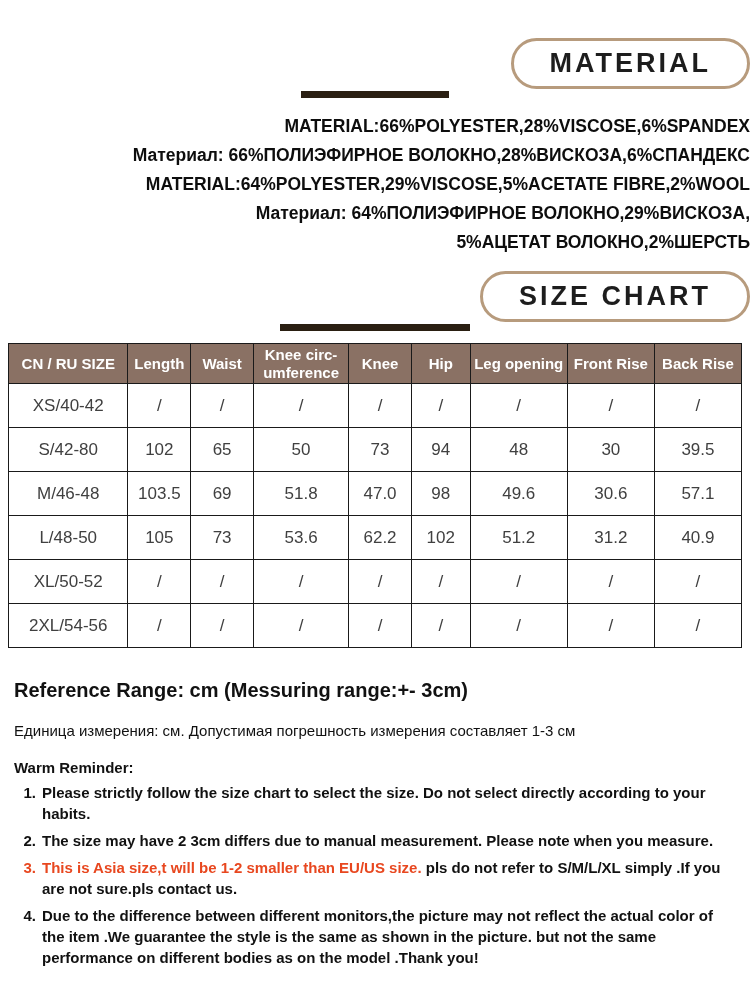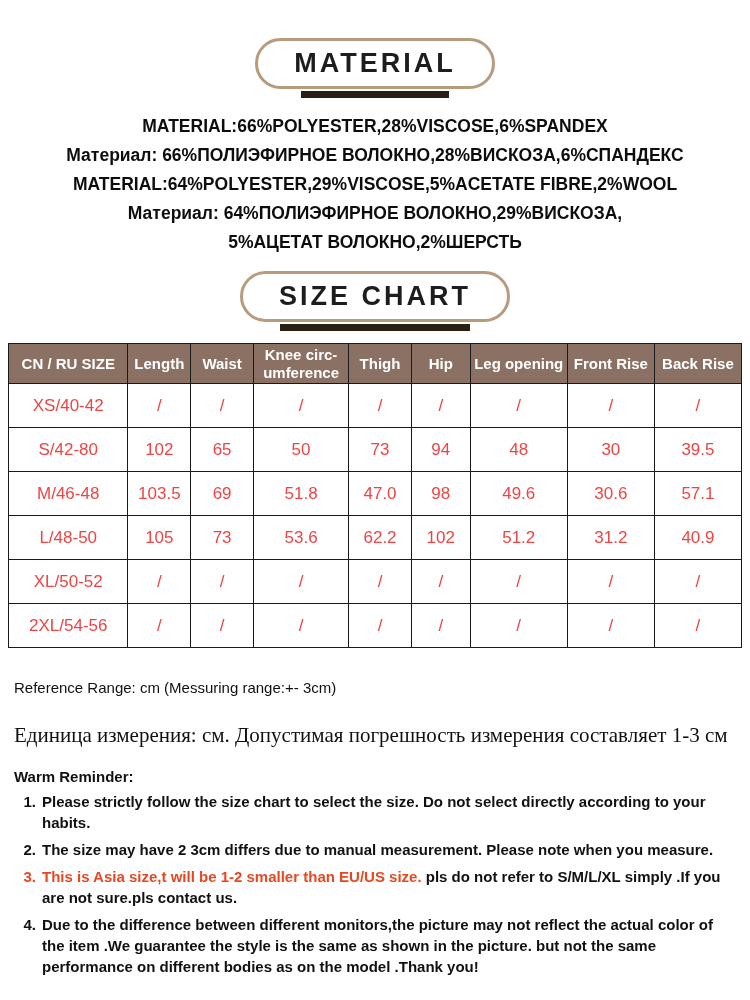--- a/index.html
+++ b/index.html
@@ -8,44 +8,44 @@
     --table-header-bg:#8a7164;
     --highlight-red:#e8471f;
     --text:#111111;
   }
   *{box-sizing:border-box;}
   html,body{margin:0;padding:0;}
   body{
     width:750px;height:1000px;overflow:hidden;background:#fff;
     font-family:"Liberation Sans","DejaVu Sans",sans-serif;color:var(--text);
   }
-  .title-wrap{text-align:center;}
+  .title-wrap{text-align:right;}
   .title-wrap.material{margin-top:38px;}
   .title-wrap.sizechart{margin-top:14px;}
   .title-box{
     display:inline-block;border:3px solid var(--title-border);border-radius:26px;
     padding:7px 36px;font-size:27px;font-weight:700;letter-spacing:3px;color:#1d1d1d;
   }
   .title-bar{height:7px;background:var(--underline-bar);margin:2px auto 0;}
   .material .title-bar{width:148px;}
   .sizechart .title-bar{width:190px;}
 
   .material-lines{margin-top:14px;text-align:center;font-weight:700;font-size:17.5px;line-height:29px;color:#0d0d0d;}
-  .material-lines p{margin:0;}
+  .material-lines p{margin:0;text-align:right;}
 
   .table-wrap{padding:12px 8px 15px 8px;}
   table{border-collapse:collapse;width:100%;table-layout:fixed;}
   th,td{border:1.5px solid #1a1a1a;text-align:center;vertical-align:middle;padding:2px 1px;overflow:hidden;}
   tr.en th{background:var(--table-header-bg);color:#fff;font-size:15px;font-weight:700;height:40px;line-height:1.15;}
   tr.ru th{background:#fff;color:#000;font-weight:400;font-size:15.5px;height:48px;line-height:1.2;}
-  tbody td{font-size:17px;font-weight:500;height:44px;color:#ef4444;}
+  tbody td{font-size:17px;font-weight:500;height:44px;color:#404040;}
 
   .footer{padding:16px 14px 0 14px;font-size:15px;}
-  .ref-en{font-weight:400;font-size:15px;}
-  .ref-ru{font-weight:400;font-size:21px;margin-top:27px;font-family:Liberation Serif, serif;}
+  .ref-en{font-weight:700;font-size:20px;}
+  .ref-ru{font-weight:400;font-size:15px;margin-top:20px;}
   .warm{font-weight:700;margin-top:20px;font-size:15px;}
   .note-row{display:flex;margin-top:6px;font-weight:700;font-size:15px;line-height:21px;}
   .note-row .num{flex:0 0 auto;width:22px;text-align:right;margin-right:6px;}
   .note-text{flex:1;}
   .red{color:var(--highlight-red);}
 </style>
 </head>
 <body>
 
 <div>
@@ -84,21 +84,21 @@
           <col style="width:96px">
           <col style="width:86px">
           <col style="width:86px">
       </colgroup>
       <thead>
         <tr class="en">
           <th>CN / RU SIZE</th>
           <th>Length</th>
           <th>Waist</th>
           <th>Knee circ-umference</th>
-          <th>Thigh</th>
+          <th>Knee</th>
           <th>Hip</th>
           <th>Leg opening</th>
           <th>Front Rise</th>
           <th>Back Rise</th>
         </tr>
       </thead>
       <tbody>
         <tr>
           <td>XS/40-42</td>
           <td>/</td>

